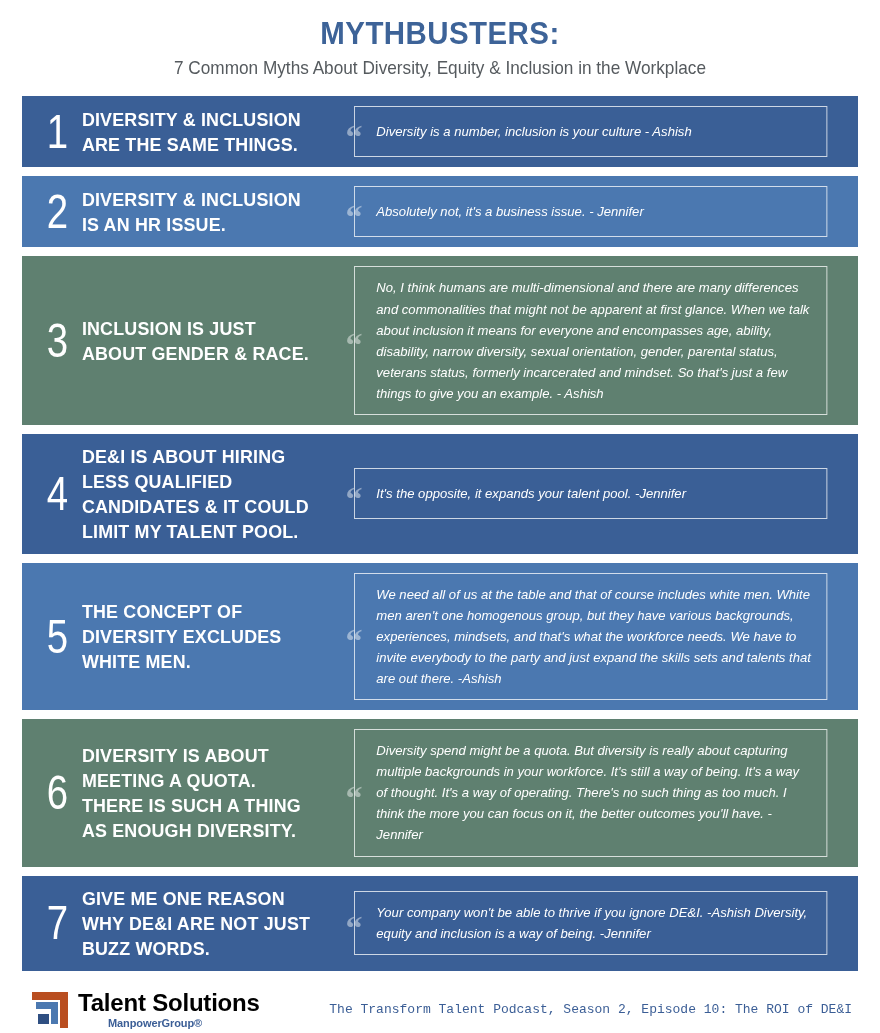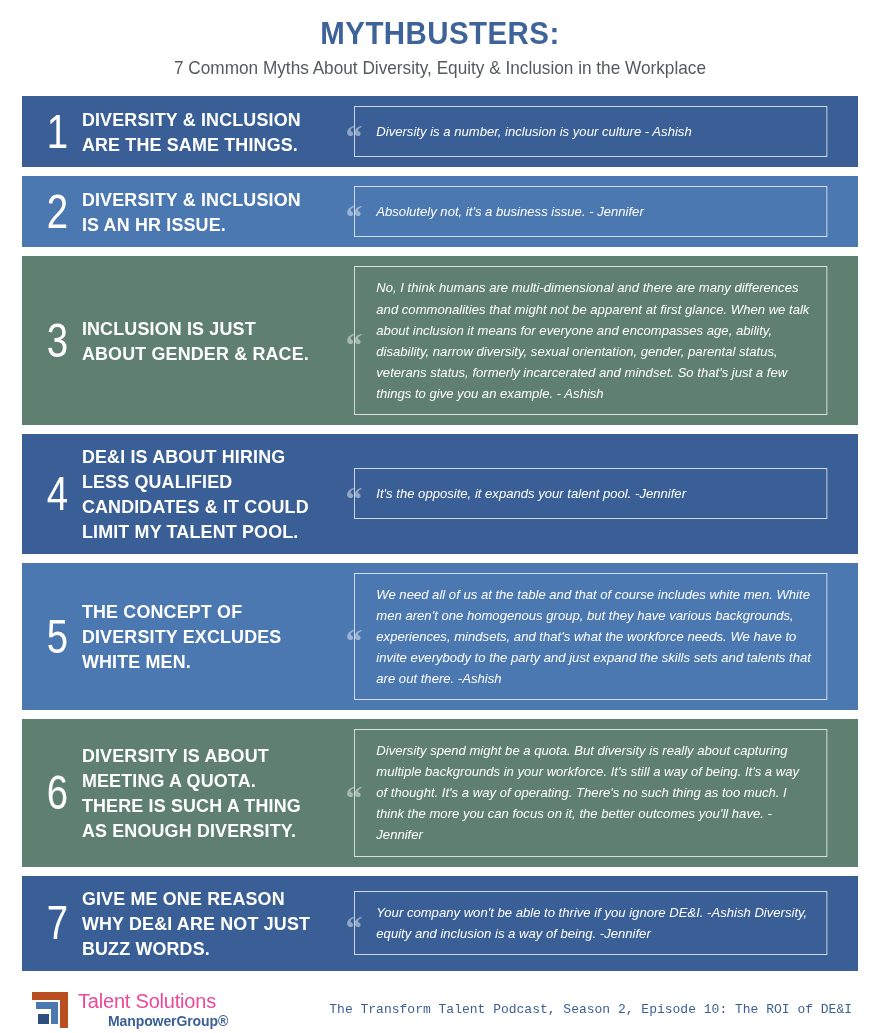--- a/index.html
+++ b/index.html
@@ -139,28 +139,28 @@
     width: 40px;
     height: 40px;
     flex: 0 0 auto;
   }
   .logo-text {
     margin-left: 8px;
     line-height: 1;
   }
   .logo-name {
     font-family: "Liberation Sans", sans-serif;
-    font-size: 20px;
-    color: #ec4899;
-    font-weight: normal;
+    font-size: 24px;
+    color: #000000;
+    font-weight: bold;
     letter-spacing: -0.2px;
   }
   .logo-sub {
     font-family: "Liberation Sans", sans-serif;
-    font-size: 14px;
+    font-size: 11px;
     color: #3b5e96;
     font-weight: bold;
     margin-top: 3px;
     letter-spacing: -0.1px;
     padding-left: 30px;
   }
   .credit {
     margin-left: auto;
     font-family: Liberation Mono, monospace;
     font-size: 13px;

